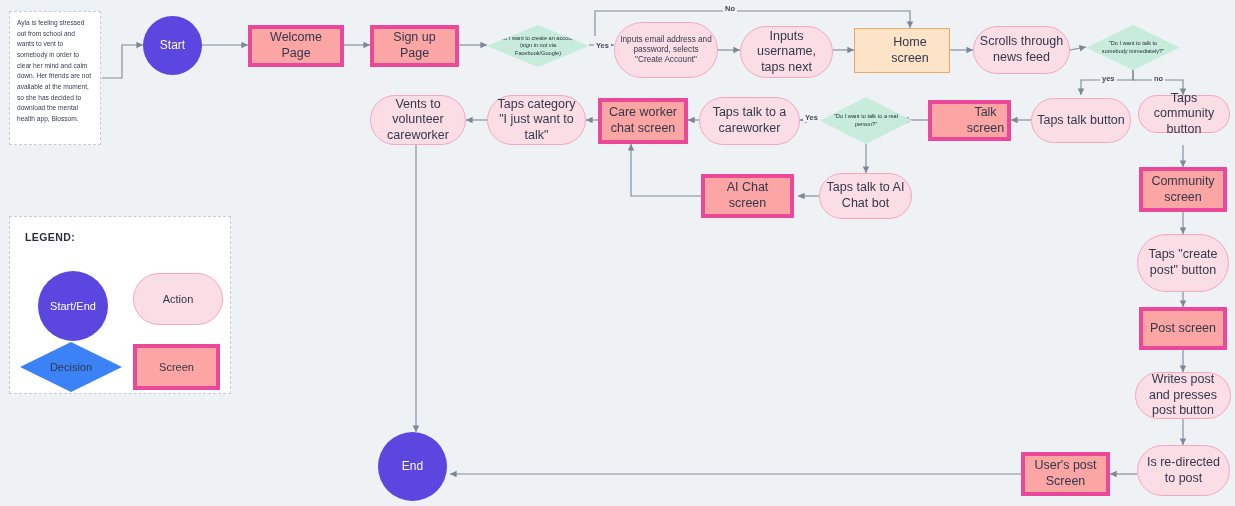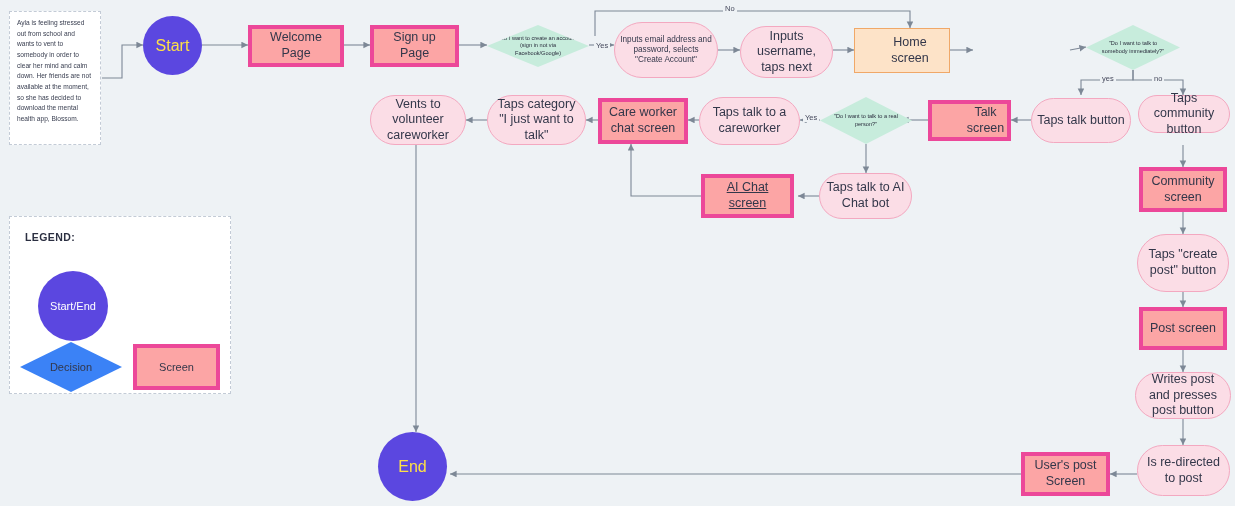--- a/index.html
+++ b/index.html
@@ -16,40 +16,40 @@
 
   .node{position:absolute;box-sizing:border-box;display:flex;align-items:center;
         justify-content:center;text-align:center;line-height:1.25;}
   .node span{display:block;padding:0 4px;}
 
   .screen{background:#fca5a5;border:4px solid #ec4899;font-size:12.5px;}
   .screen-orange{background:#fde3c8;border:1px solid #f0a868;font-size:12.5px;}
   .action{background:#fbdde6;border:1px solid #f3a8c0;border-radius:999px;font-size:12.5px;}
   .decision{background:#c7ecdc;font-size:5.6px;color:#2a2d3d;line-height:1.35;}
   .decision span{padding:0 10px;}
-  .terminal{background:#5b47e0;border-radius:50%;color:#fde047;font-size:16px;}
+  .terminal{background:#5b47e0;border-radius:50%;color:#fef9c3;font-size:12px;}
 
   .diamond{clip-path:polygon(50% 0%,100% 50%,50% 100%,0% 50%);}
 
   #intro{
     position:absolute;left:9px;top:11px;width:92px;height:134px;
     background:#ffffff;border:1px dashed #c3cbd6;box-sizing:border-box;
     padding:6px 7px;font-size:6.6px;line-height:1.62;color:#3b4052;text-align:left;
   }
 
   #legend{
     position:absolute;left:9px;top:216px;width:222px;height:178px;
     background:#ffffff;border:1px dashed #c3cbd6;box-sizing:border-box;
   }
   #legend-title{position:absolute;left:15px;top:14px;font-size:10.5px;font-weight:bold;
                 letter-spacing:.4px;color:#2b2f41;}
   .lg{position:absolute;box-sizing:border-box;display:flex;align-items:center;
       justify-content:center;text-align:center;font-size:11px;}
   .edge-label{position:absolute;font-size:6px;color:#45495c;background:#eef2f5;
-              padding:0 2px;line-height:1;}
+              padding:0 2px;line-height:1;font-weight:bold;}
   .edge-label.big{font-size:7.5px;}
 </style>
 </head>
 <body>
 
 <div id="canvas">
 
   <svg class="edges" viewBox="0 0 1235 506">
     <defs>
       <marker id="ah" markerWidth="7" markerHeight="7" refX="6" refY="3" orient="auto">
@@ -140,20 +140,23 @@
   </div>
   <div class="node action" style="left:614px;top:22px;width:104px;height:56px;font-size:8.2px;">
     <span>Inputs email address and password, selects "Create Account"</span>
   </div>
   <div class="node action" style="left:740px;top:26px;width:93px;height:52px;">
     <span>Inputs username, taps next</span>
   </div>
   <div class="node screen-orange" style="left:854px;top:28px;width:96px;height:45px;padding-left:16px;">
     <span>Home screen</span>
   </div>
+  <div class="node action" style="left:973px;top:26px;width:97px;height:48px;">
+    <span>Scrolls through news feed</span>
+  </div>
   <div class="node decision diamond" style="left:1086px;top:25px;width:94px;height:45px;">
     <span>"Do I want to talk to somebody immediately?"</span>
   </div>
 
   <div class="node action" style="left:370px;top:95px;width:96px;height:50px;">
     <span>Vents to volunteer careworker</span>
   </div>
   <div class="node action" style="left:487px;top:95px;width:99px;height:50px;">
     <span>Taps category "I just want to talk"</span>
   </div>
@@ -172,21 +175,21 @@
   <div class="node action" style="left:1031px;top:98px;width:100px;height:45px;">
     <span>Taps talk button</span>
   </div>
   <div class="node action" style="left:1138px;top:95px;width:92px;height:38px;">
     <span>Taps community button</span>
   </div>
 
   <div class="node action" style="left:819px;top:173px;width:93px;height:46px;">
     <span>Taps talk to AI Chat bot</span>
   </div>
-  <div class="node screen" style="left:701px;top:174px;width:93px;height:44px;text-decoration:underline;">
+  <div class="node screen" style="left:701px;top:174px;width:93px;height:44px;">
     <span>AI Chat screen</span>
   </div>
 
   <div class="node screen" style="left:1139px;top:167px;width:88px;height:45px;">
     <span>Community screen</span>
   </div>
   <div class="node action" style="left:1137px;top:234px;width:92px;height:58px;">
     <span>Taps "create post" button</span>
   </div>
   <div class="node screen" style="left:1139px;top:307px;width:88px;height:43px;">
@@ -208,20 +211,23 @@
   <div class="edge-label big" style="left:1152px;top:75px;">no</div>
   <div class="edge-label big" style="left:803px;top:114px;">Yes</div>
 
   <div id="legend">
     <div id="legend-title">LEGEND:</div>
 
     <div class="lg terminal" style="left:28px;top:54px;width:70px;height:70px;color:#fff;">
       <span>Start/End</span>
     </div>
 
+    <div class="lg action" style="left:123px;top:56px;width:90px;height:52px;">
+      <span>Action</span>
+    </div>
 
     <div class="lg diamond" style="left:10px;top:125px;width:102px;height:50px;background:#3b82f6;">
       <span>Decision</span>
     </div>
 
     <div class="lg screen" style="left:123px;top:127px;width:87px;height:46px;">
       <span>Screen</span>
     </div>
   </div>
 

